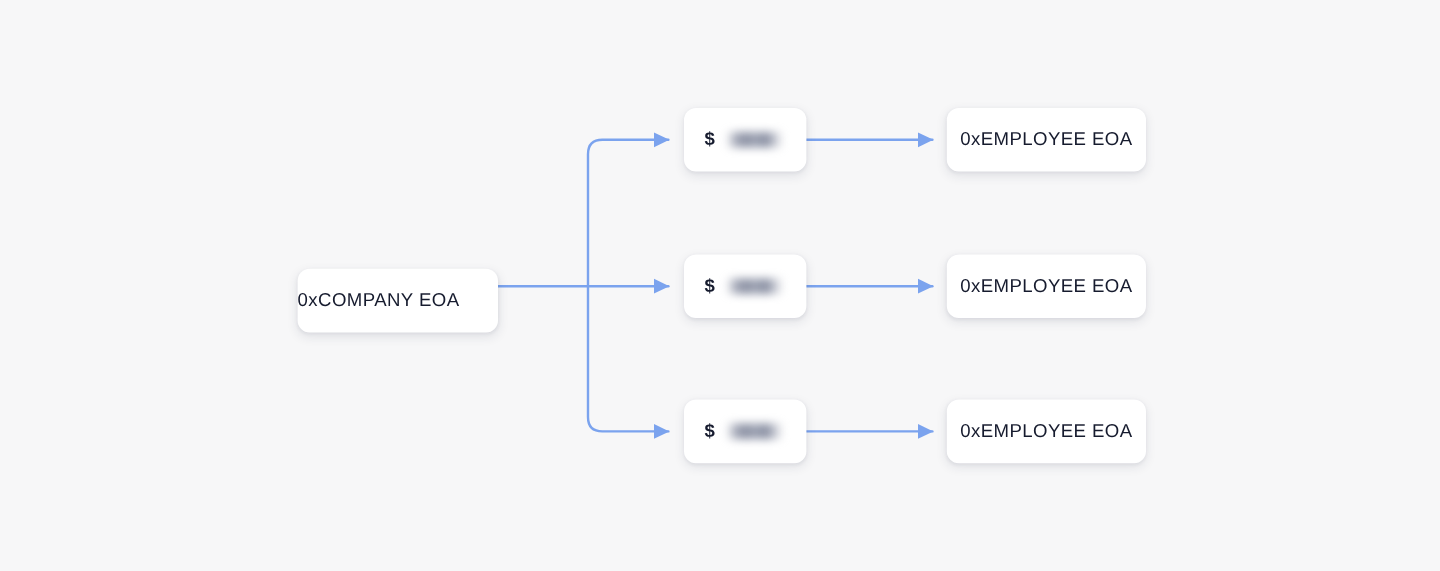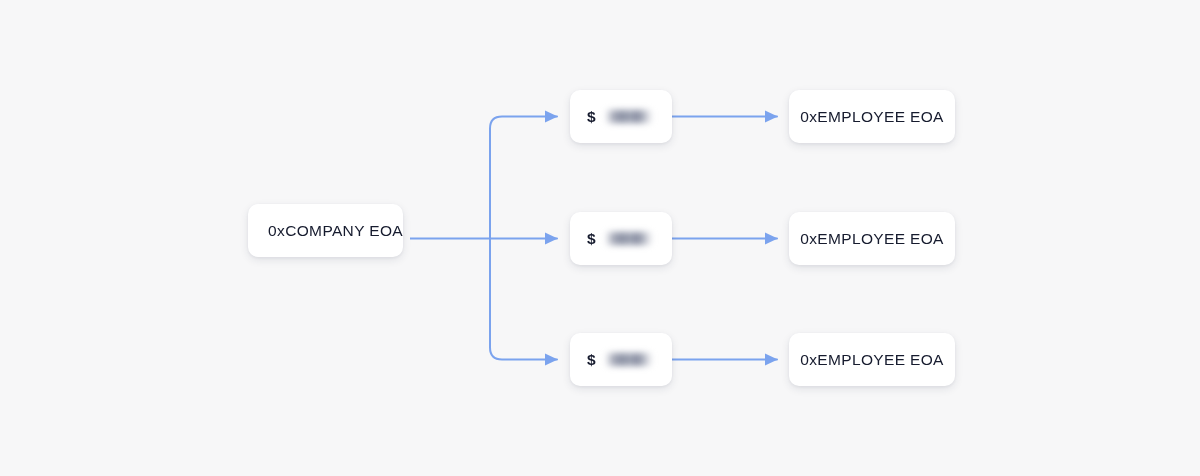--- a/index.html
+++ b/index.html
@@ -38,24 +38,24 @@
   }
   .node-label {
     color: #161b2e;
     font-size: 15.5px;
     letter-spacing: 0.35px;
     white-space: nowrap;
   }
   
   .node-company {
     left: 248px;
-    top: 204px;
-    width: 155px;
+    top: 224px;
+    width: 167px;
     height: 53px;
-    justify-content: flex-end;
+    justify-content: flex-start;
   }
   
   .node-amount {
     left: 570px;
     width: 102px;
     height: 53px;
     padding-left: 17px;
     gap: 10px;
   }
   .node-amount .currency {

